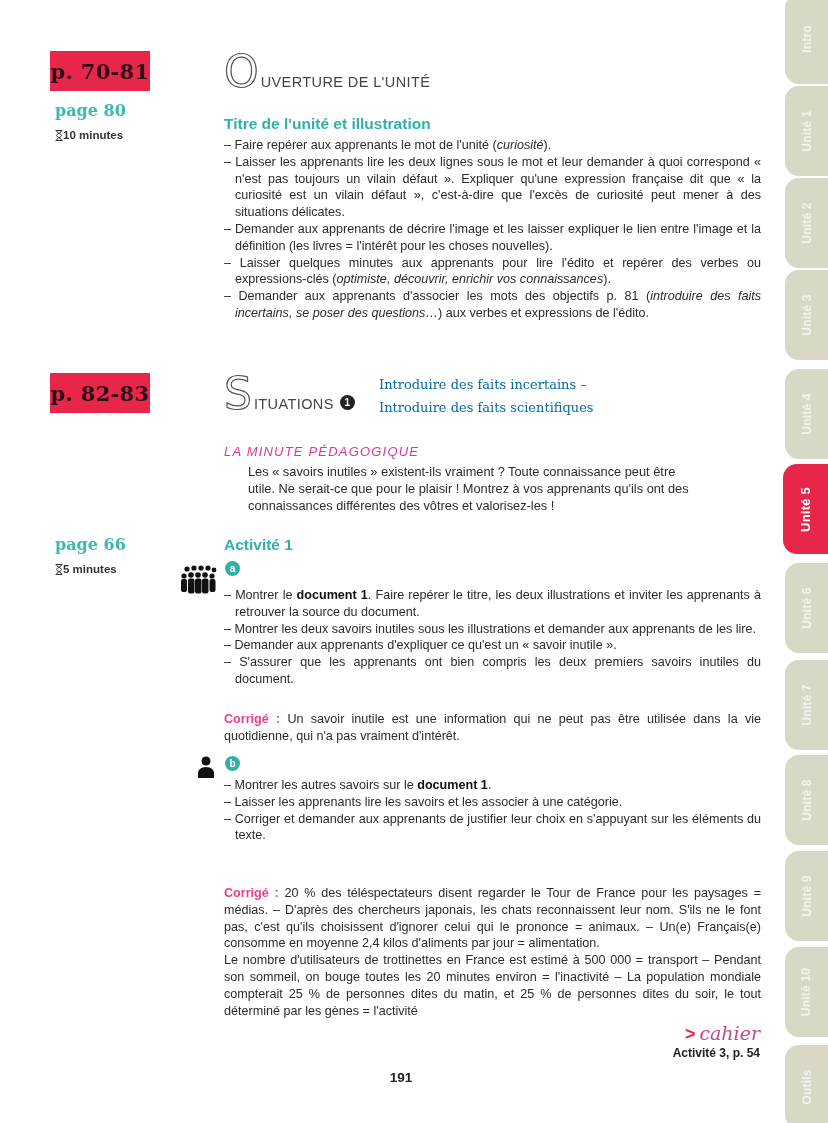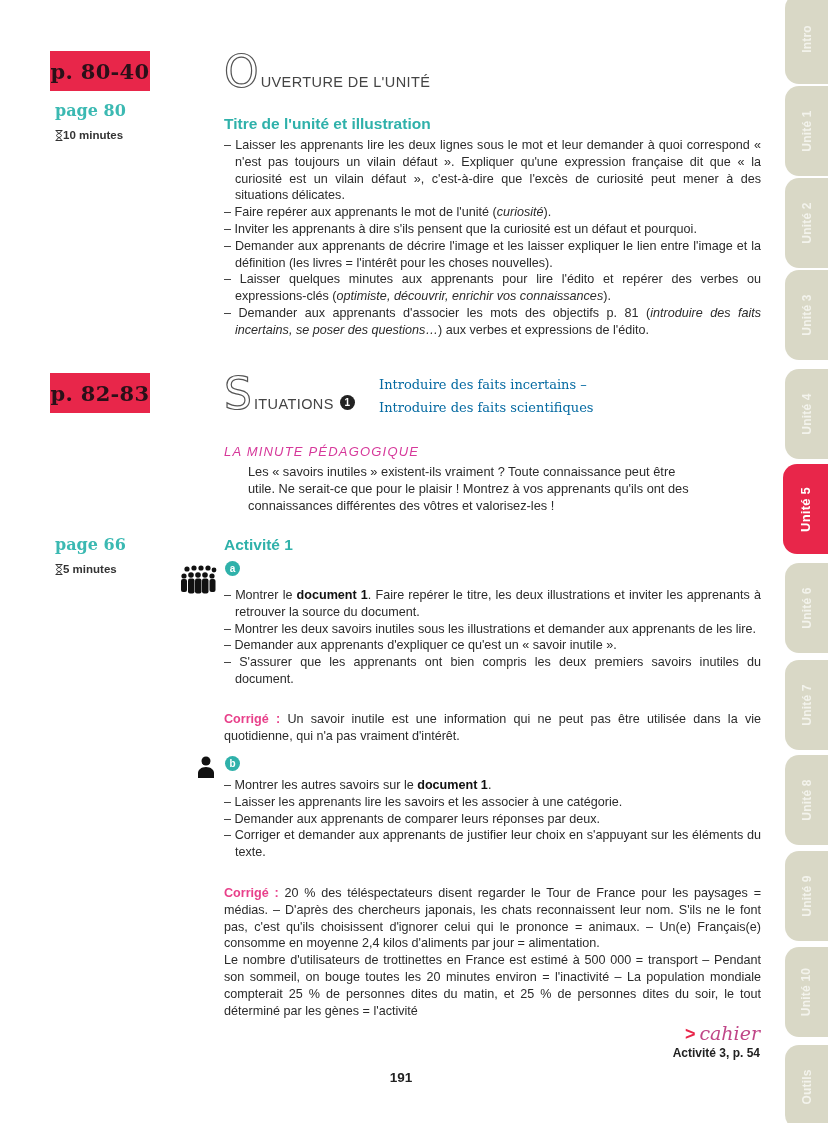--- a/index.html
+++ b/index.html
@@ -99,40 +99,39 @@
     }
     .tab .tab-label {
       transform: rotate(-90deg); white-space: nowrap; font-size: 12px; font-weight: bold; color: #f3f3ec; letter-spacing: 0.2px;
     }
     .tab.active { background: #e8264a; width: 45px; }
     .tab.active .tab-label { color: #ffffff; font-size: 13px; }
   </style>
 </head>
 <body>
 
-<div class="page-badge" style="top:51px;">p. 80-40</div>
+<div class="page-badge" style="top:51px;">p. 70-81</div>
 <div class="page-label" style="top:101px;">page 80</div>
 <div class="duration" style="top:129px;">
   <svg class="hourglass" viewBox="0 0 8 11">
       <path d="M0.5 0.5h7M0.5 10.5h7M1.5 0.5c0 3 5 3 5 5s-5 2-5 5M6.5 0.5c0 3-5 3-5 5s5 2 5 5" stroke="#333" stroke-width="1" fill="none"></path>
     </svg>
   <span>10 minutes</span>
 </div>
 
 <div class="section-title" style="top:52px;">
   <span class="big-letter">O</span>
   <span class="section-rest">UVERTURE DE L'UNITÉ</span>
 </div>
 
 <div class="subhead" style="top:115px;">Titre de l'unité et illustration</div>
 
 <div class="bullets" style="top:137px;">
+  <div class="item"><span>Faire repérer aux apprenants le mot de l'unité (</span><i>curiosité</i><span>).</span></div>
   <div class="item">Laisser les apprenants lire les deux lignes sous le mot et leur demander à quoi correspond « n'est pas toujours un vilain défaut ». Expliquer qu'une expression française dit que « la curiosité est un vilain défaut », c'est-à-dire que l'excès de curiosité peut mener à des situations délicates.</div>
-  <div class="item"><span>Faire repérer aux apprenants le mot de l'unité (</span><i>curiosité</i><span>).</span></div>
-  <div class="item">Inviter les apprenants à dire s'ils pensent que la curiosité est un défaut et pourquoi.</div>
   <div class="item">Demander aux apprenants de décrire l'image et les laisser expliquer le lien entre l'image et la définition (les livres = l'intérêt pour les choses nouvelles).</div>
   <div class="item"><span>Laisser quelques minutes aux apprenants pour lire l'édito et repérer des verbes ou expressions-clés (</span><i>optimiste, découvrir, enrichir vos connaissances</i><span>).</span></div>
   <div class="item"><span>Demander aux apprenants d'associer les mots des objectifs p. 81 (</span><i>introduire des faits incertains, se poser des questions…</i><span>) aux verbes et expressions de l'édito.</span></div>
 </div>
 
 <div class="page-badge" style="top:373px;">p. 82-83</div>
 
 <div class="section-title" style="top:374px;">
   <span class="big-letter">S</span>
   <span class="section-rest">ITUATIONS</span>
@@ -190,21 +189,20 @@
 
 <svg class="icon-person" viewBox="0 0 18 22">
   <circle cx="9" cy="5" r="4.5" fill="#111"></circle>
   <path d="M1 22v-5c0-3 3-6 8-6s8 3 8 6v5z" fill="#111"></path>
 </svg>
 <div class="letter-circle" style="left:225px; top:756px;">b</div>
 
 <div class="bullets" style="top:777px;">
   <div class="item"><span>Montrer les autres savoirs sur le </span><b>document 1</b><span>.</span></div>
   <div class="item">Laisser les apprenants lire les savoirs et les associer à une catégorie.</div>
-  <div class="item">Demander aux apprenants de comparer leurs réponses par deux.</div>
   <div class="item">Corriger et demander aux apprenants de justifier leur choix en s'appuyant sur les éléments du texte.</div>
 </div>
 
 <div class="corrige" style="top:885px;">
   <div><span class="lbl">Corrigé :</span><span> 20 % des téléspectateurs disent regarder le Tour de France pour les paysages = médias. – D'après des chercheurs japonais, les chats reconnaissent leur nom. S'ils ne le font pas, c'est qu'ils choisissent d'ignorer celui qui le prononce = animaux. – Un(e) Français(e) consomme en moyenne 2,4 kilos d'aliments par jour = alimentation.</span></div>
   <div>Le nombre d'utilisateurs de trottinettes en France est estimé à 500 000 = transport – Pendant son sommeil, on bouge toutes les 20 minutes environ = l'inactivité – La population mondiale compterait 25 % de personnes dites du matin, et 25 % de personnes dites du soir, le tout déterminé par les gènes = l'activité</div>
 </div>
 
 <div class="cahier">
   <div><span class="cahier-arrow">&gt;</span><span class="cahier-link">cahier</span></div>

